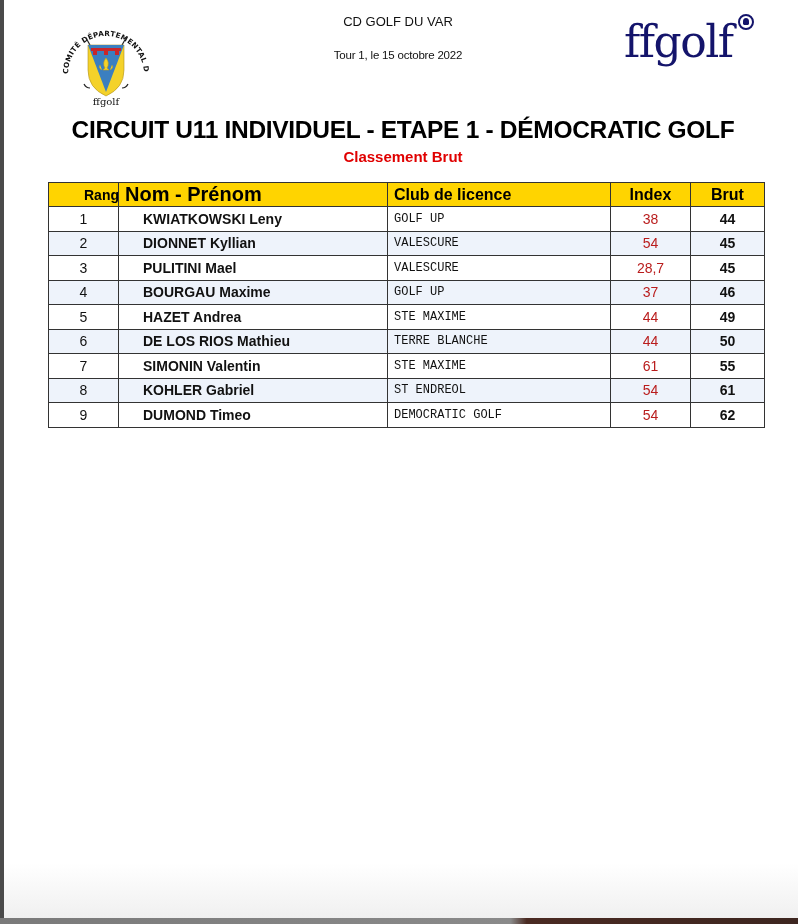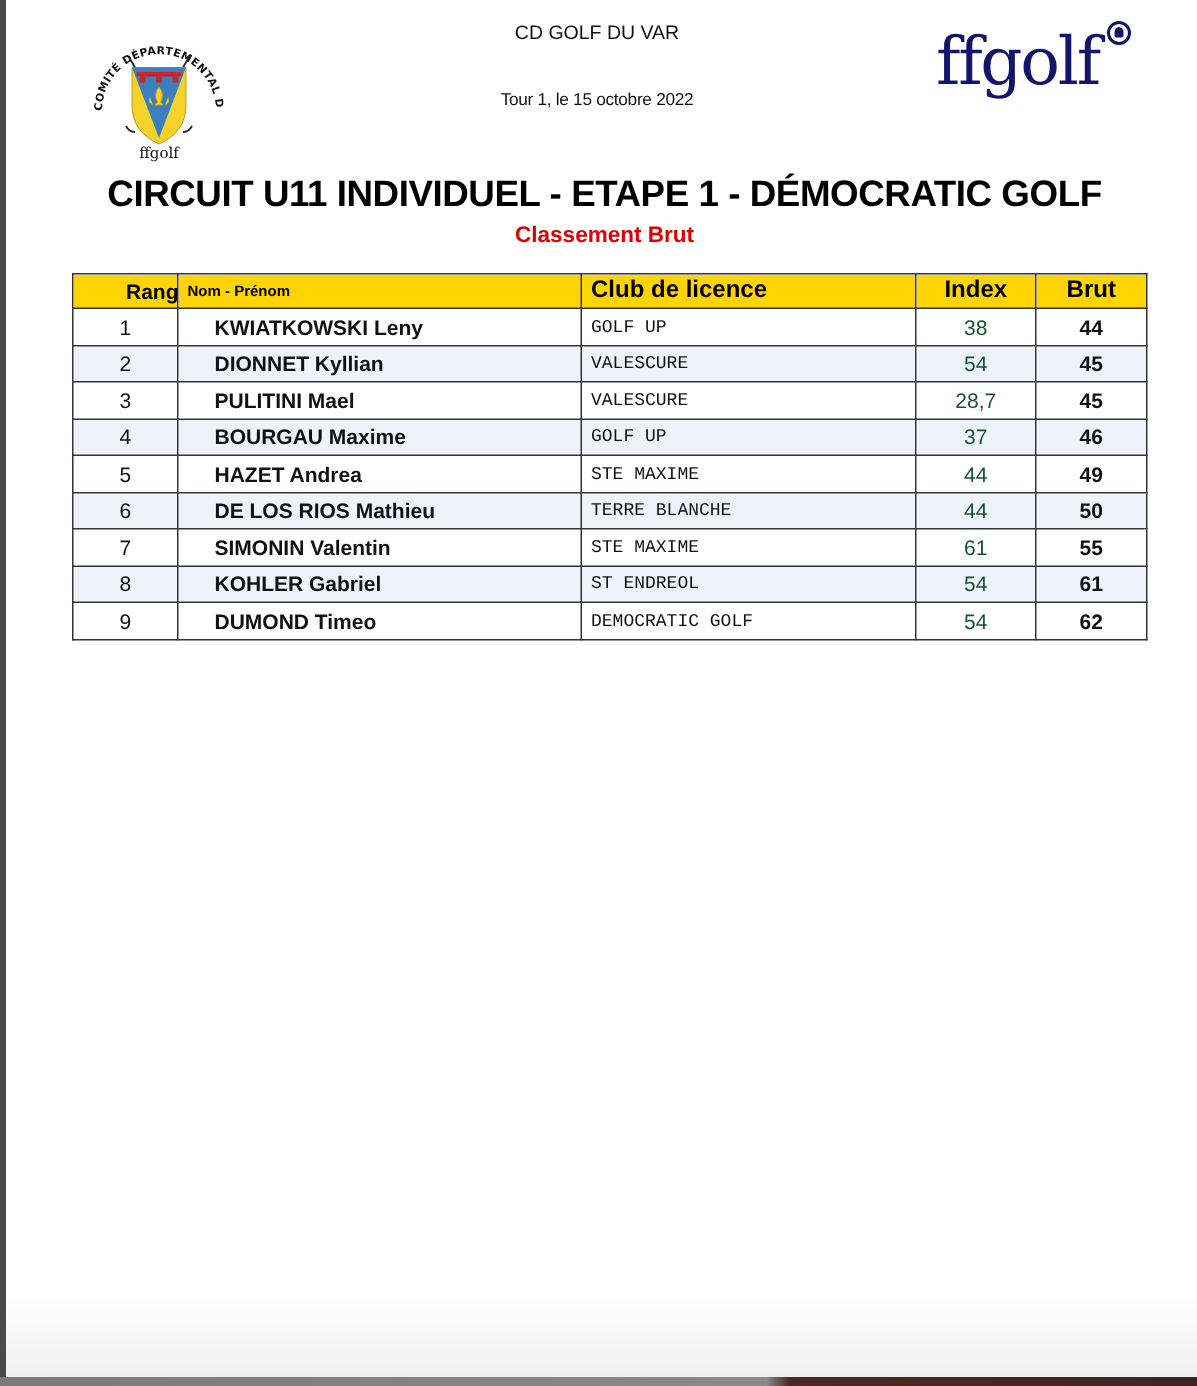--- a/index.html
+++ b/index.html
@@ -20,21 +20,21 @@
     .cd-logo {
       position: absolute; left: 52px; top: 12px; width: 100px; height: 96px;
     }
     .cd-logo svg { width: 100%; height: 100%; }
     
     .org-name {
       position: absolute; left: 300px; top: 14px; width: 188px; text-align: center;
       font-size: 13px; color: #111;
     }
     .round-date {
-      position: absolute; left: 300px; top: 61px; width: 188px; text-align: center;
+      position: absolute; left: 300px; top: 49px; width: 188px; text-align: center;
       font-size: 11.5px; color: #111; letter-spacing: -0.2px;
     }
     
     .ff-logo {
       position: absolute; left: 620px; top: 12px; height: 64px; width: 140px;
     }
     .ff-text {
       position: absolute; left: 0; top: 0;
       font-family: "DejaVu Serif", "Liberation Serif", serif;
       font-size: 44px; color: #14146b; letter-spacing: -1.5px; line-height: 60px;
@@ -69,28 +69,28 @@
       height: 30px; font-size: 18px; font-weight: bold; text-align: center;
       background: linear-gradient(to right, #e6e6f6 0%, #ececf8 50%, #f8f8fc 100%);
       border-left: 1px solid #444; border-right: 1px solid #444; border-top: 1px solid #444;
       border-bottom: 1px solid #333;
     }
     .hdr-row th {
       background: #ffd400; font-weight: bold; height: 22px;
       border: 1px solid #333;
     }
     .hdr-row th.rang { font-size: 14px; text-align: center; padding-left: 35px; }
-    .hdr-row th.name { font-size: 10px; text-align: left; padding-left: 6px; }
+    .hdr-row th.name { font-size: 20px; text-align: left; padding-left: 6px; }
     .hdr-row th.club { font-size: 16px; text-align: left; padding-left: 6px; }
     .hdr-row th.idx { font-size: 16px; text-align: center; }
     .hdr-row th.brut { font-size: 16px; text-align: center; }
     .data-row td.rang { font-size: 14px; text-align: center; color: #111; }
     .data-row td.name { font-size: 14px; font-weight: bold; text-align: left; padding-left: 24px; color: #111; }
     .data-row td.club { font-size: 12px; text-align: left; padding-left: 6px; color: #111; font-family: Liberation Mono, monospace; }
-    .data-row td.idx { font-size: 14px; text-align: center; color: #14532d; }
+    .data-row td.idx { font-size: 14px; text-align: center; color: #b91c1c; }
     .data-row td.brut { font-size: 14px; font-weight: bold; text-align: center; color: #111; }
     .data-row:nth-child(odd) td { background: #ffffff; }
     .data-row:nth-child(even) td { background: #eef3fb; }
   </style>
 </head>
 <body>
 
 <div class="page">
 
   <div class="cd-logo">

